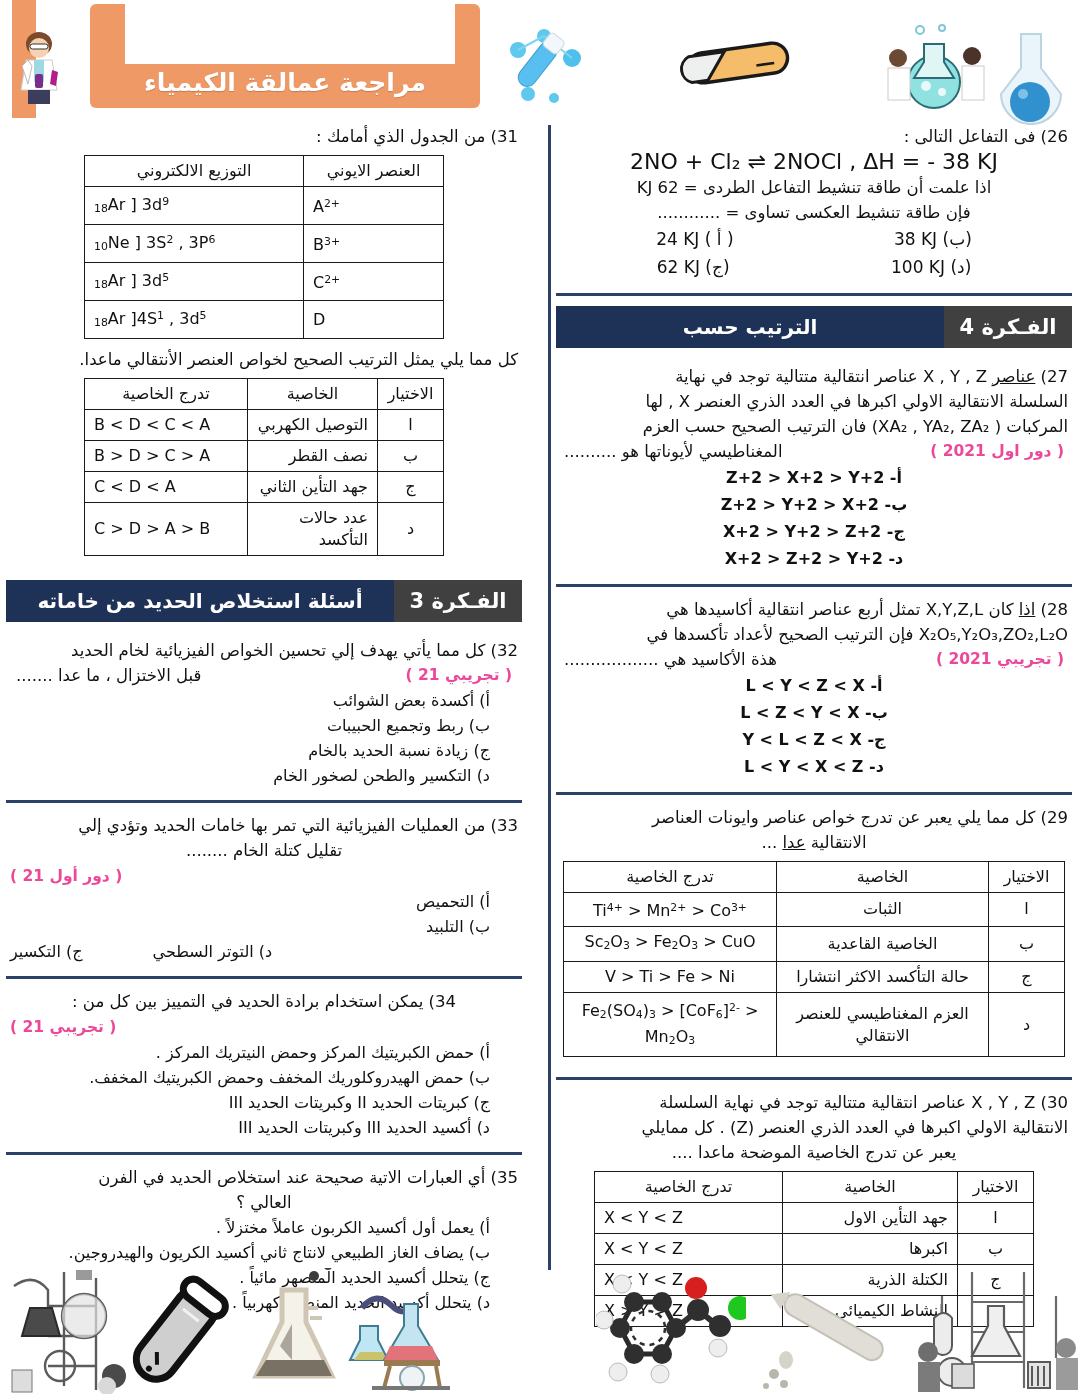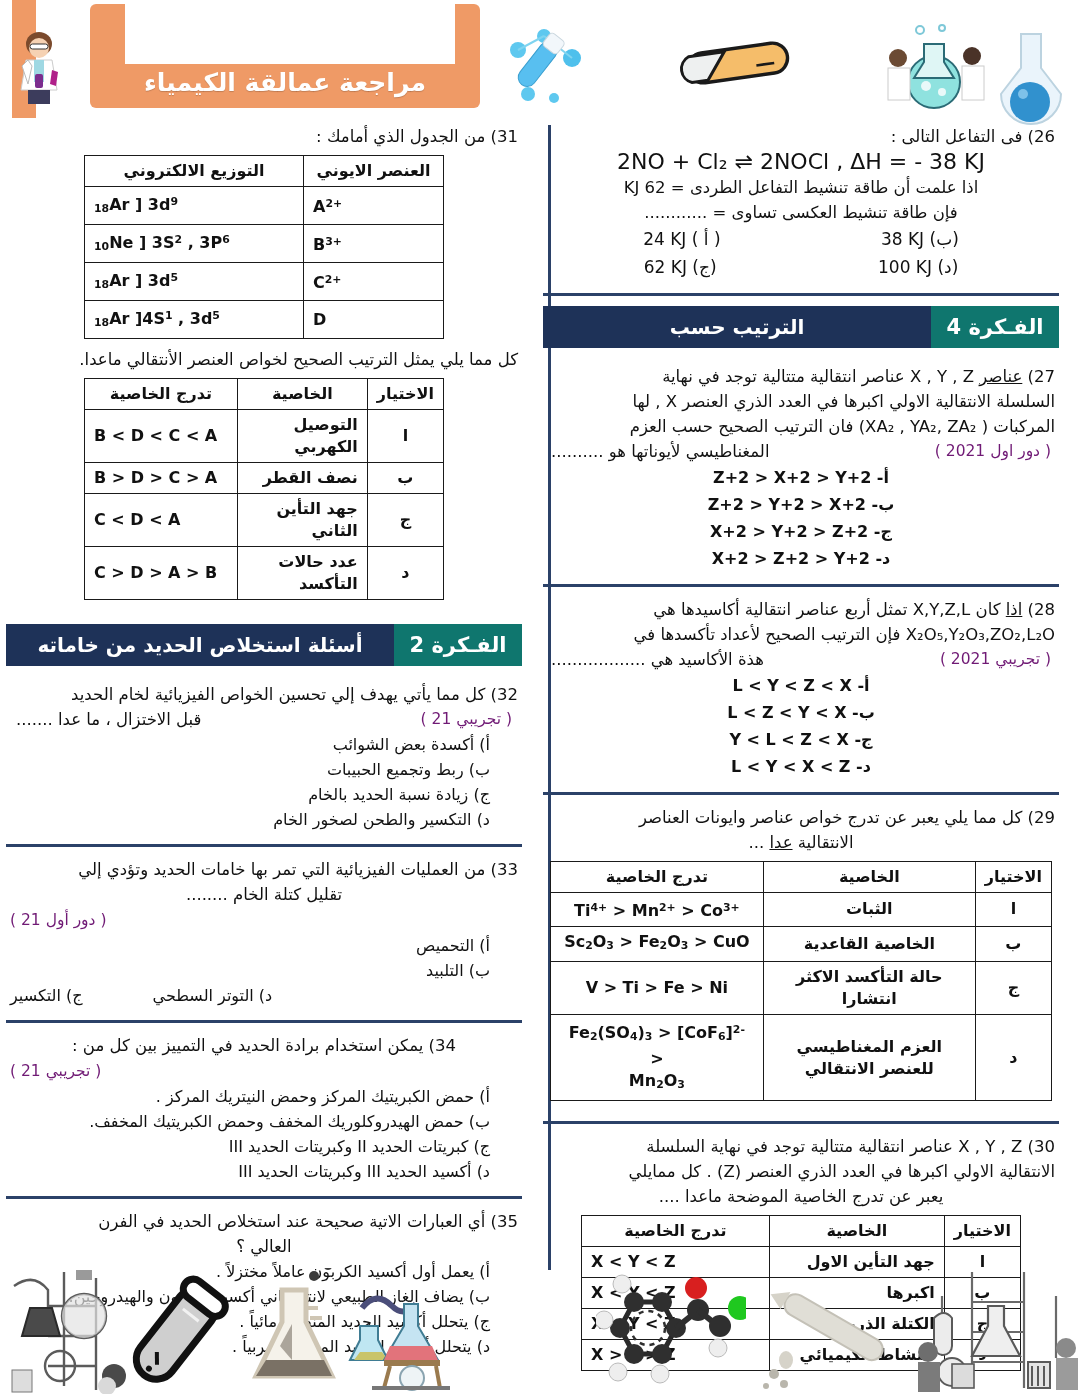--- a/index.html
+++ b/index.html
@@ -31,34 +31,34 @@
   .hdr-left-strip {
     position:absolute; top:0; right:1044px; width:24px; height:118px;
     background:#ef9a66;
   }
 
   
   .deco { position:absolute; }
 
   
   .col { position:absolute; top:120px; width:520px; }
-  .col-right { right:19px; }
+  .col-right { right:6px; }
   .col-left  { right:556px; }
   .divider {
     position:absolute; top:125px; right:529px; width:3px; height:1145px;
     background:#2b4168;
   }
 
   .q { padding:4px 6px 6px 6px; }
   .hr { height:3px; background:#2b4168; margin:6px 2px 6px 2px; }
 
   .qline { font-size:16.5px; line-height:25px; text-align:right; }
   .qline.center { text-align:center; }
   .u { text-decoration:underline; }
-  .src { color:#701a75; font-weight:normal; font-size:15.5px; }
+  .src { color:#ec4899; font-weight:bold; font-size:15.5px; }
   .ltr { direction:ltr; unicode-bidi:embed; display:inline-block; }
 
   .opts { font-size:16px; line-height:25px; text-align:right; padding-right:28px; }
   .opt-row { display:flex; justify-content:flex-end; gap:70px; }
 
   .eq { text-align:center; font-size:22px; line-height:26px; direction:ltr; }
   .ans-grid { display:flex; justify-content:space-around; font-size:17px; line-height:28px; padding:0 16px; }
   .ans-grid > div { direction:rtl; }
 
   
@@ -66,37 +66,37 @@
   .symopts .row { display:block; }
   .symopts .lbl { font-family:"DejaVu Sans",sans-serif; }
   .symexp { direction:ltr; unicode-bidi:bidi-override; display:inline-block; }
 
   
   .banner {
     display:flex; align-items:stretch; height:42px; margin:10px 2px 12px 2px;
     background:#1e3258; color:#fff; overflow:hidden;
   }
   .banner .tag {
-    background:#0f766e; display:flex; align-items:center; justify-content:center;
+    background:#404040; display:flex; align-items:center; justify-content:center;
     padding:0 14px; font-size:21px; font-weight:bold; letter-spacing:.5px;
     min-width:128px;
   }
   .banner .ttl {
     flex:1; display:flex; align-items:center; justify-content:center;
     font-size:20px; font-weight:bold; letter-spacing:.5px;
   }
 
   
   table.g {
     border-collapse:collapse; margin:6px auto 8px auto;
     font-size:16px; background:#fff;
   }
   table.g td, table.g th {
     border:1.6px solid #1a1a1a; padding:4px 9px;
-    text-align:center; font-weight:bold; line-height:22px;
+    text-align:center; font-weight:normal; line-height:22px;
   }
   table.g td.lead { text-align:right; }
   table.g td.ltrc { direction:ltr; text-align:center; }
   table.g td.ltrl { direction:ltr; text-align:left; }
   sub { font-size:.68em; vertical-align:-.2em; }
   sup { font-size:.68em; vertical-align:.45em; }
 
   
   .footer { position:absolute; left:0; top:1268px; width:1080px; height:130px; }
   .wm {
@@ -413,21 +413,21 @@
       <tr>
         <td>د</td>
         <td class="lead">عدد حالات التأكسد</td>
         <td class="ltrl">C &gt; D &gt; A &gt; B</td>
       </tr>
     </tbody>
       </table>
   </div>
 
   <div class="banner">
-    <div class="tag">الفـكرة 2</div>
+    <div class="tag">الفـكرة 3</div>
     <div class="ttl">أسئلة استخلاص الحديد من خاماته</div>
   </div>
 
   <div class="q">
     <div class="qline">
       <span>32)</span>
       <span>كل مما يأتي يهدف إلي تحسين الخواص الفيزيائية لخام الحديد</span>
     </div>
     <div class="qline" style="display:flex;justify-content:space-between;padding:0 6px">
       <span class="src">( تجريبي 21 )</span>

